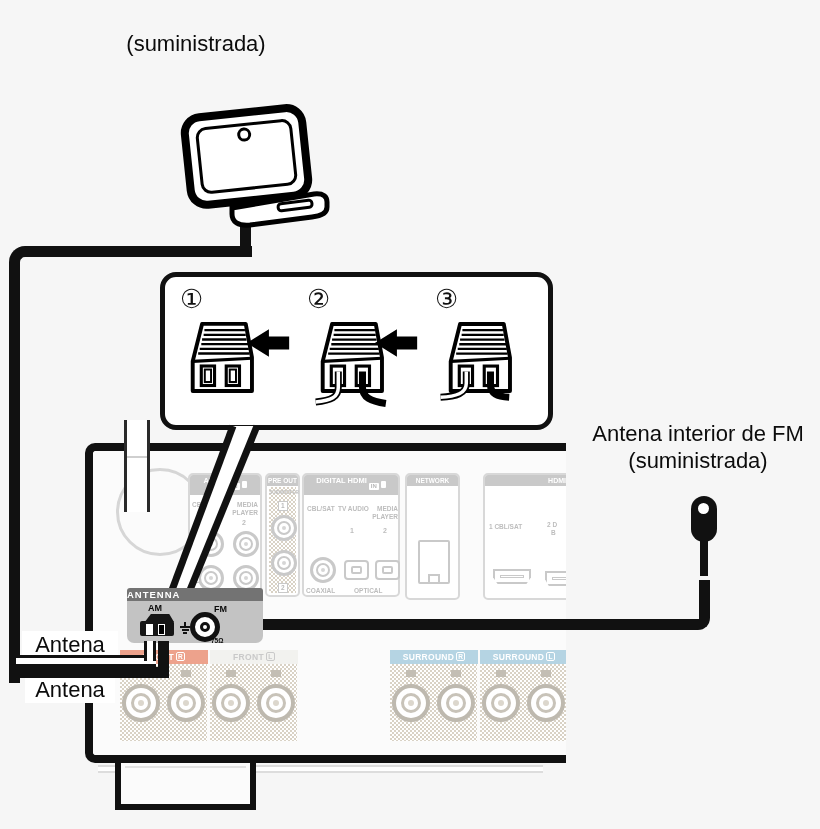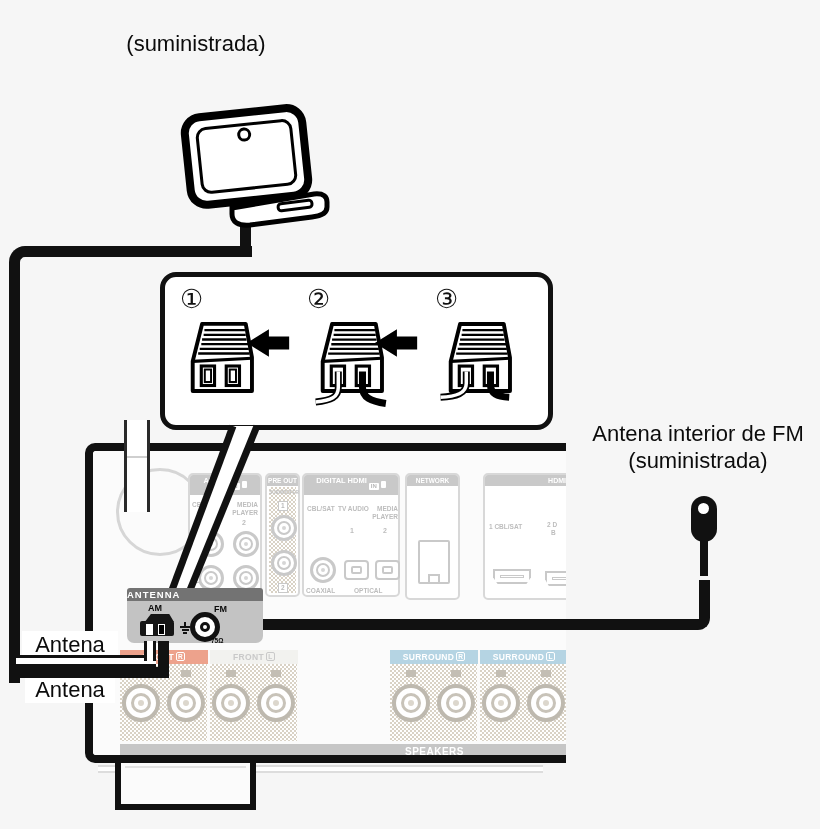--- a/index.html
+++ b/index.html
@@ -201,21 +201,20 @@
     <div class="spk-block" style="left:387px;">
       <div class="spk-head" style="background-color: rgb(181, 212, 227); color: rgb(255, 255, 255);"><span>SURROUND</span><span class="spk-badge">L</span></div>
       <div class="spk-body checker">
           <div class="cap" style="left:16px;top:6px;"></div>
           <div class="cap" style="61px;top:6px;left:61px;"></div>
           <div class="post" style="left:2px;top:20px;"></div>
           <div class="post" style="left:47px;top:20px;"></div>
         </div>
     </div>
 
-    <div class="abs spk-bar" style="left:27px;top:293px;width:446px;height:15px;padding-left:285px;">SPEAKERS</div>
   </div>
 
   <div class="abs" style="left:98px;top:765px;width:445px;height:8px;background:#fff;border-top:2px solid #ddd;border-bottom:2px solid #ddd;z-index:0;"></div>
   <div class="abs" style="left:115px;top:763px;width:141px;height:47px;background:#fbfbfb;border:6px solid #111;border-top:none;z-index:1;">
     <div class="abs" style="left:4px;right:4px;top:3px;height:2px;background:#e2e2e2;"></div>
   </div>
 
   <div class="abs" style="left:124px;top:420px;width:26px;height:92px;background:#fff;border-left:3px solid #2a2a2a;border-right:3px solid #2a2a2a;z-index:2;">
     <div class="abs" style="left:0;right:0;top:36px;height:2px;background:#cfcfcf;"></div>
   </div>

